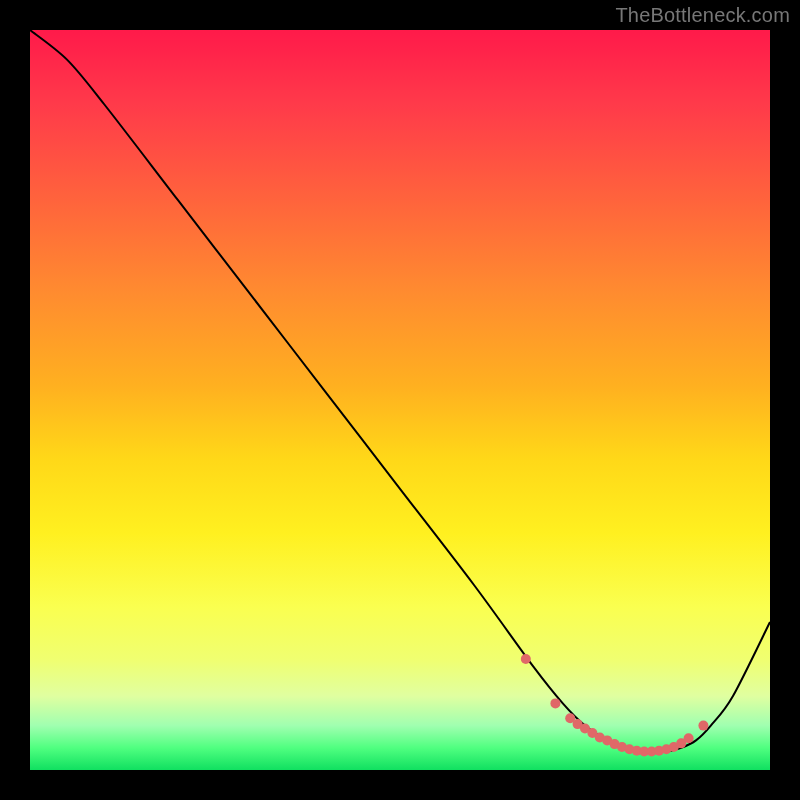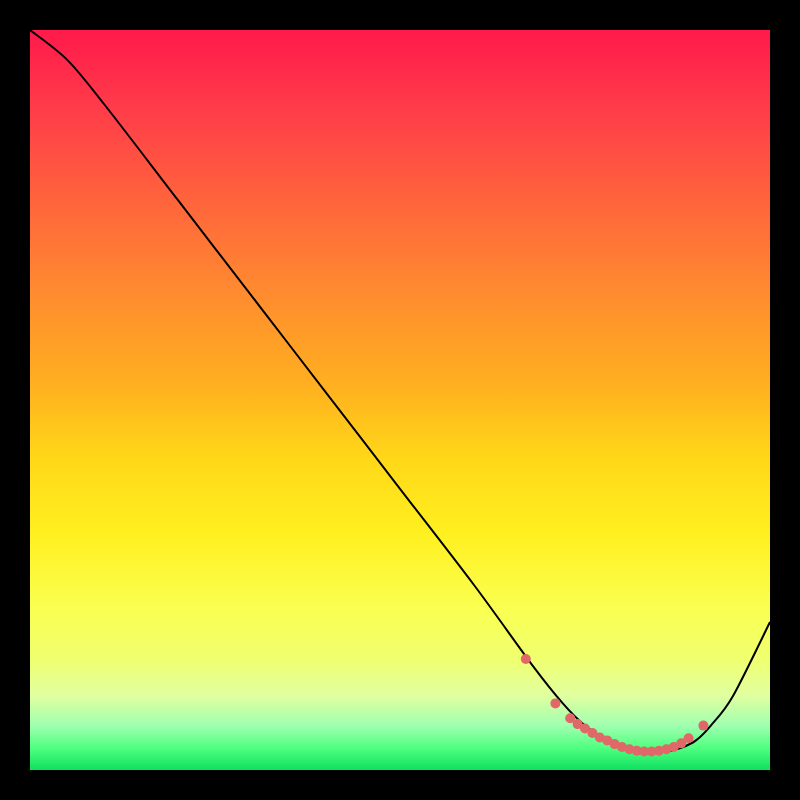--- a/index.html
+++ b/index.html
@@ -61,20 +61,21 @@
     inset: 0;
     width: 100%;
     height: 100%;
     overflow: visible;
   }
 </style>
 </head>
 <body>
 
 <div class="frame">
+  <div class="watermark">TheBottleneck.com</div>
 
   <div class="plot-area">
     <div class="gradient-bg"></div>
     <svg class="curve" viewBox="0 0 740 740" preserveAspectRatio="none">
       <path id="curve-path" fill="none" stroke="#000000" stroke-width="2" d="M 0 0 C 5.92 4.736000000000003, 25.16 17.760000000000023, 37 29.600000000000023 C 48.84 41.440000000000026, 56.239999999999995 51.50400000000002, 74 74 C 91.76 96.49599999999998, 124.32 139.41599999999994, 148 170.19999999999993 C 171.68 200.98399999999992, 198.32 235.61599999999999, 222 266.4 C 245.68 297.18399999999997, 272.32 331.816, 296 362.59999999999997 C 319.68 393.38399999999996, 346.32 428.016, 370 458.8 C 393.68 489.584, 422.688 526.5840000000001, 444 555 C 465.312 583.4159999999999, 488.9920000000001 617.456, 503.20000000000005 636.4 C 517.408 655.3439999999999, 524.512 663.928, 532.8 673.4 C 541.088 682.872, 547.896 689.6800000000001, 555 695.6 C 562.104 701.52, 571.2800000000001 706.848, 577.2 710.4 C 583.12 713.952, 587.264 716.024, 592 717.8 C 596.736 719.5759999999999, 602.064 720.6712, 606.8 721.5 C 611.536 722.3288, 616.864 722.98, 621.6 722.98 C 626.336 722.98, 631.664 722.3288, 636.4 721.5 C 641.136 720.6712, 646.464 719.5759999999999, 651.2 717.8 C 655.936 716.024, 661.264 713.952, 666 710.4 C 670.736 706.848, 674.8800000000001 702.7040000000001, 680.8000000000001 695.6 C 686.72 688.496, 693.528 682.576, 703 666 C 712.472 649.424, 734.08 603.84, 740 592"></path>
       <g id="marker-group">
           <circle cx="495.8" cy="629" r="5" fill="#e06868"></circle>
           <circle cx="525.4" cy="673.4" r="5" fill="#e06868"></circle>
           <circle cx="540.1999999999999" cy="688.2" r="5" fill="#e06868"></circle>
           <circle cx="547.6" cy="694.12" r="5" fill="#e06868"></circle>

